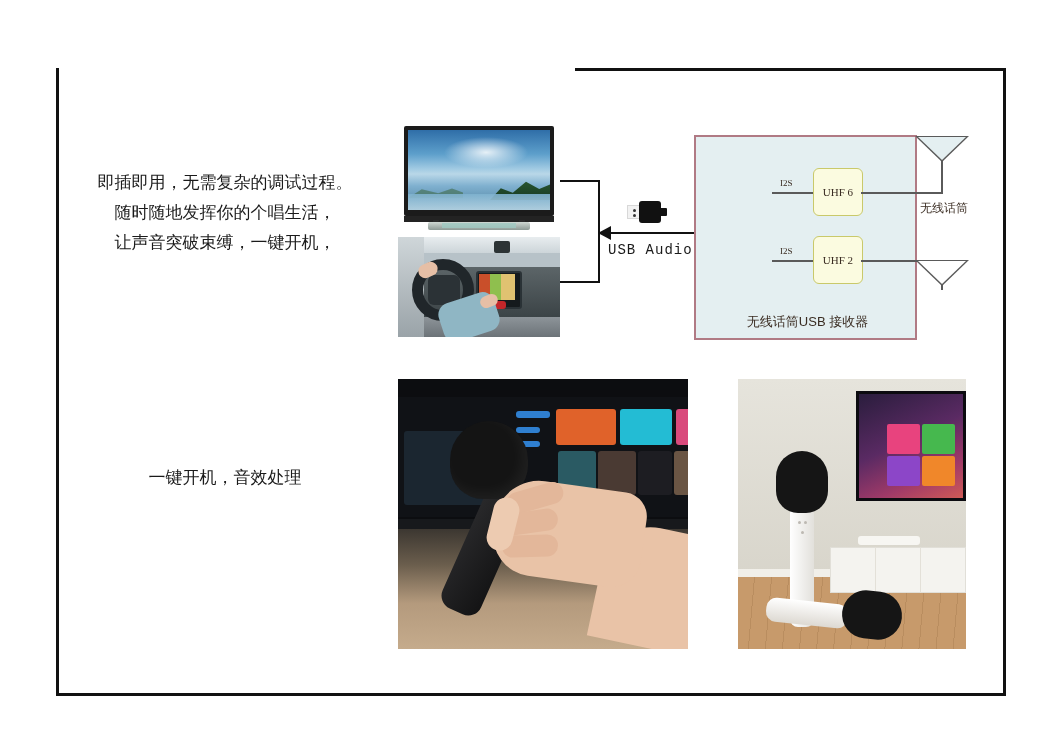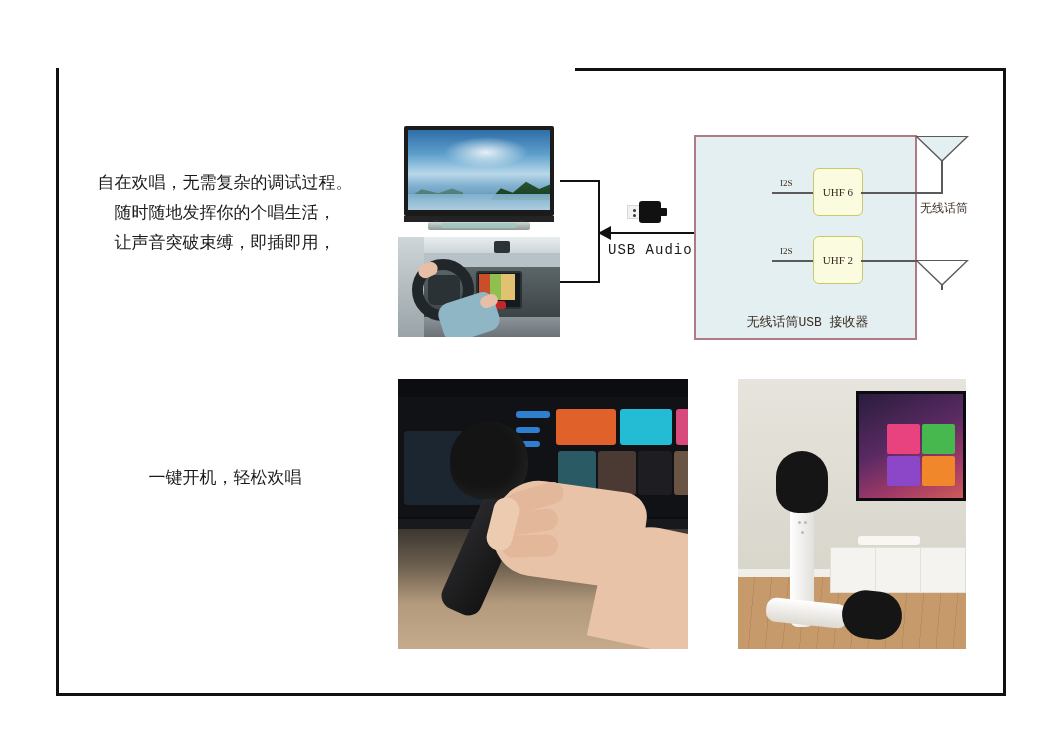--- a/index.html
+++ b/index.html
@@ -137,21 +137,21 @@
   #blk-dsp{left:22px;top:28px;width:54px;height:150px;border-radius:2px;}
   #blk-uhf1{left:117px;top:31px;width:50px;height:48px;border-radius:6px;}
   #blk-uhf2{left:117px;top:99px;width:50px;height:48px;border-radius:6px;}
   .wire{position:absolute;background:#5a5a5a;height:2px;}
   #wire-i2s-1{left:76px;top:55px;width:41px;}
   #wire-i2s-2{left:76px;top:123px;width:41px;}
   .i2s{position:absolute;font-size:9px;color:#3a2c22;font-family:"Liberation Serif","DejaVu Serif",serif;}
   #i2s-1{left:84px;top:41px;}
   #i2s-2{left:84px;top:109px;}
   .diag-caption{position:absolute;left:0;top:176px;width:223px;text-align:center;
-      font-size:13px;color:#3a2c22;font-family:Liberation Mono, monospace;}
+      font-size:13px;color:#3a2c22;font-family:Liberation Sans, sans-serif;}
 
   
   #ant-wire-1{position:absolute;left:861px;top:192px;width:81px;height:2px;background:#5a5a5a;}
   #ant-wire-2{position:absolute;left:861px;top:260px;width:81px;height:2px;background:#5a5a5a;}
   #ant-stem-1{position:absolute;left:941px;top:161px;width:2px;height:33px;background:#5a5a5a;}
   #ant-stem-2{position:absolute;left:941px;top:260px;width:2px;height:30px;background:#5a5a5a;}
   .ant-tri{position:absolute;width:0;height:0;border-left:27px solid transparent;border-right:27px solid transparent;}
   #ant-tri-1{left:915px;top:136px;border-top:26px solid #5a5a5a;}
   #ant-tri-2{left:915px;top:260px;border-top:26px solid #5a5a5a;}
   #ant-tri-1-in{position:absolute;left:918px;top:137px;width:0;height:0;border-left:24px solid transparent;border-right:24px solid transparent;border-top:23px solid #e4eff1;}
@@ -164,27 +164,27 @@
 
 <div class="slide">
 
   <div class="frame-left"></div>
   <div class="frame-bottom"></div>
   <div class="frame-right"></div>
   <div class="frame-top"></div>
 
 
   <div class="copy copy-top">
-    <div>自在欢唱，无需复杂的调试过程。</div>
+    <div>即插即用，无需复杂的调试过程。</div>
     <div>随时随地发挥你的个唱生活，</div>
-    <div>让声音突破束缚，即插即用，</div>
+    <div>让声音突破束缚，一键开机，</div>
   </div>
 
   <div class="copy copy-bottom">
-    <div>一键开机，轻松欢唱</div>
+    <div>一键开机，音效处理</div>
   </div>
 
   <div class="photo" id="tv-photo">
     <div class="tv-body"></div>
     <div class="tv-screen">
       <div class="tv-hill2"></div>
       <div class="tv-hill"></div>
       <div class="tv-water"></div>
     </div>
     <div class="tv-bezel-bottom"></div>

